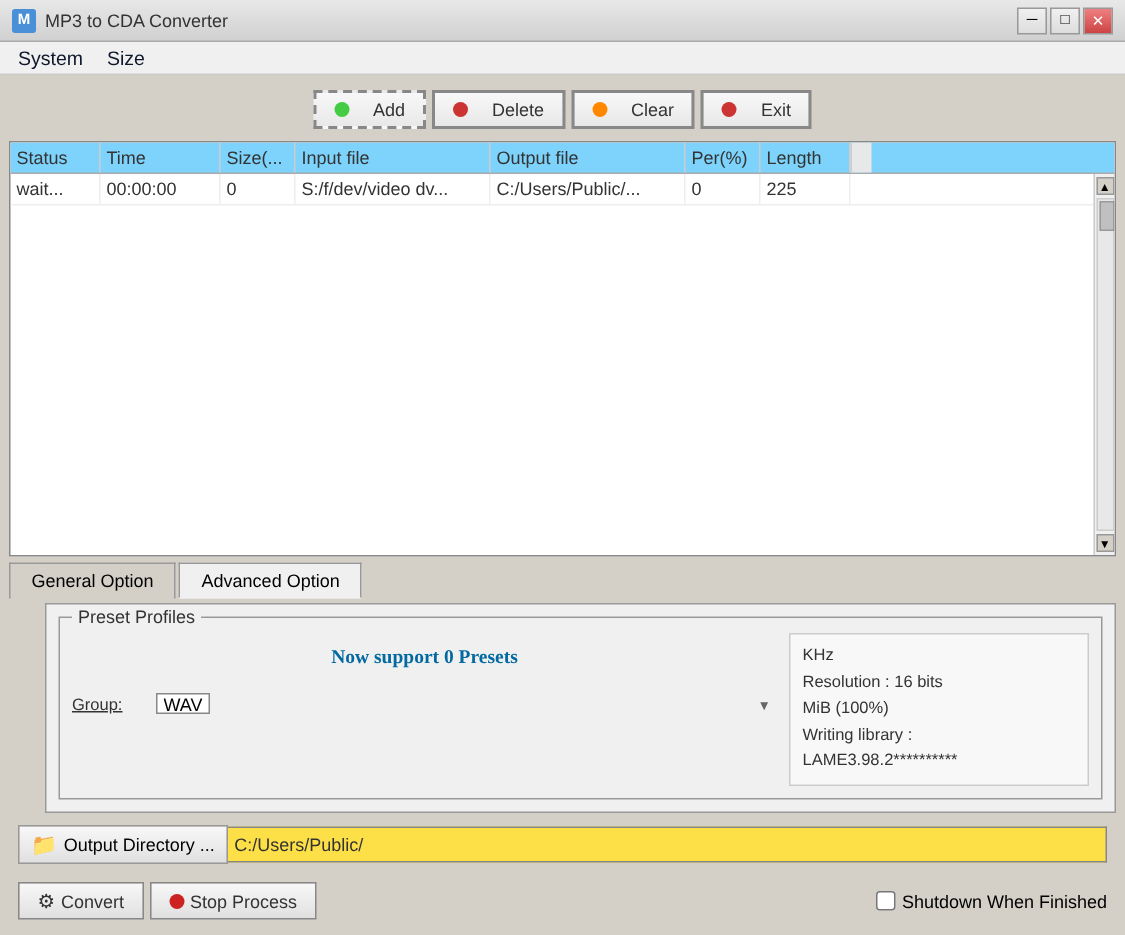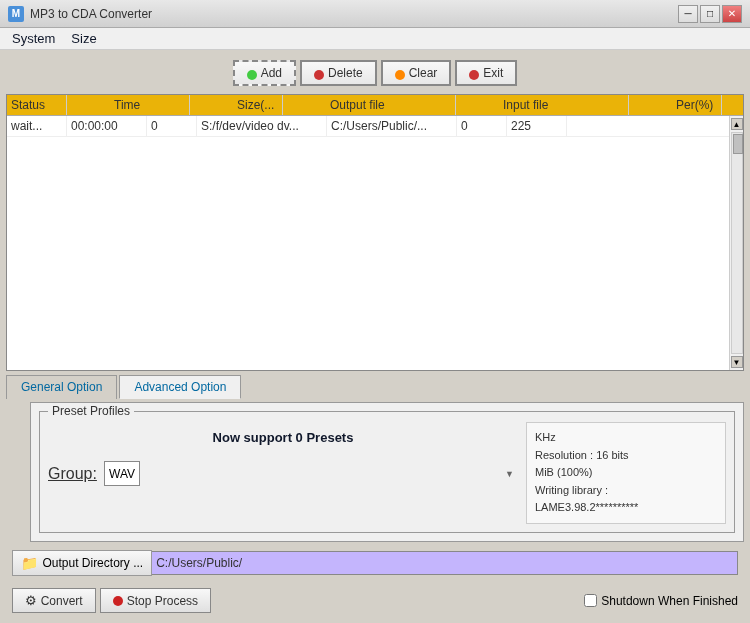--- a/index.html
+++ b/index.html
@@ -73,40 +73,39 @@
     }
 
     
     .toolbar {
       display: flex;
       justify-content: center;
       gap: 4px;
       padding: 4px;
     }
     .toolbar-btn {
-      display: flex; align-items: flex-end; gap: 4px;
+      display: flex; align-items: center; gap: 16px;
       padding: 4px 12px;
       background: linear-gradient(to bottom, #f8f8f8, #e8e8e8);
       border: 2px dashed #888;
       cursor: pointer;
       font-size: 12px;
       color: #333;
     }
     .toolbar-btn.solid-btn {
       border: 2px solid #888;
     }
     .dot-green { width: 10px; height: 10px; border-radius: 50%; background: #44cc44; }
     .dot-red { width: 10px; height: 10px; border-radius: 50%; background: #cc3333; }
     .dot-orange { width: 10px; height: 10px; border-radius: 50%; background: #ff8800; }
     .file-list-header {
       display: grid;
       grid-template-columns: 60px 80px 50px 130px 130px 50px 60px 14px;
-      background: #eab308;
+      background: #7dd3fc;
       border-bottom: 1px solid #aaa;
-      gap: 43px;
     }
     .col-header {
       padding: 3px 4px;
       border-right: 1px solid #ccc;
       font-weight: normal;
       font-size: 12px;
       color: #333;
     }
     .file-list-body {
       flex: 1;
@@ -164,21 +163,21 @@
       display: flex;
       gap: 0;
     }
     .tab {
       padding: 4px 14px;
       background: #d4d0c8;
       border: 1px solid #999;
       border-bottom: none;
       cursor: pointer;
       font-size: 12px;
-      color: #0369a1;
+      color: #000000;
       margin-right: 2px;
     }
     .tab.active {
       background: #f0f0f0;
       border-bottom: 1px solid #f0f0f0;
       position: relative;
       z-index: 1;
     }
 
     
@@ -212,34 +211,35 @@
       margin-top: 4px;
     }
     .preset-left {
       flex: 1;
       display: flex;
       flex-direction: column;
       gap: 8px;
     }
     .preset-now {
       text-align: center;
-      color: #0f172a;
+      color: #0369a1;
       font-size: 13px;
       font-weight: bold;
       padding: 8px 0;
+      font-family: Liberation Serif, serif;
     }
     .preset-row {
       display: flex;
       align-items: center;
       gap: 6px;
     }
-    .preset-label { font-size: 16px; color: #333; min-width: 50px; text-decoration: underline; }
+    .preset-label { font-size: 11px; color: #333; min-width: 50px; text-decoration: underline; }
     .preset-select {
       flex: 1;
-      height: 25px;
+      height: 14px;
       border: 1px solid #888;
       background: white;
       font-size: 12px;
       padding: 0 4px;
       appearance: none;
       -webkit-appearance: none;
       cursor: pointer;
     }
     .select-wrapper {
       flex: 1;
@@ -281,21 +281,21 @@
       cursor: pointer;
       font-size: 12px;
       white-space: nowrap;
     }
     .folder-icon { font-size: 14px; }
     .output-path-input {
       flex: 1;
       height: 24px;
       border: 1px solid #888;
       border-left: none;
-      background: #c4b5fd;
+      background: #fde047;
       font-size: 12px;
       padding: 0 4px;
       color: #333;
     }
 
     .action-toolbar {
       display: flex;
       align-items: center;
       padding: 4px 6px;
       background: #d4d0c8;
@@ -377,22 +377,22 @@
     </button>
   </div>
 
   <div class="file-list-wrapper">
     <div class="file-list-inner">
 
       <div class="file-list-header">
         <div class="col-header">Status</div>
         <div class="col-header">Time</div>
         <div class="col-header">Size(...</div>
+        <div class="col-header">Input file</div>
         <div class="col-header">Output file</div>
-        <div class="col-header">Input file</div>
         <div class="col-header">Per(%)</div>
         <div class="col-header">Length</div>
         <div style="width:14px; background:#e8e8e8; border-left:1px solid #ccc;"></div>
       </div>
 
       <div class="file-list-body" style="display:flex; flex-direction:row;">
         <div style="flex:1;">
           <div class="file-row">
             <div class="file-cell">wait...</div>
             <div class="file-cell">00:00:00</div>

